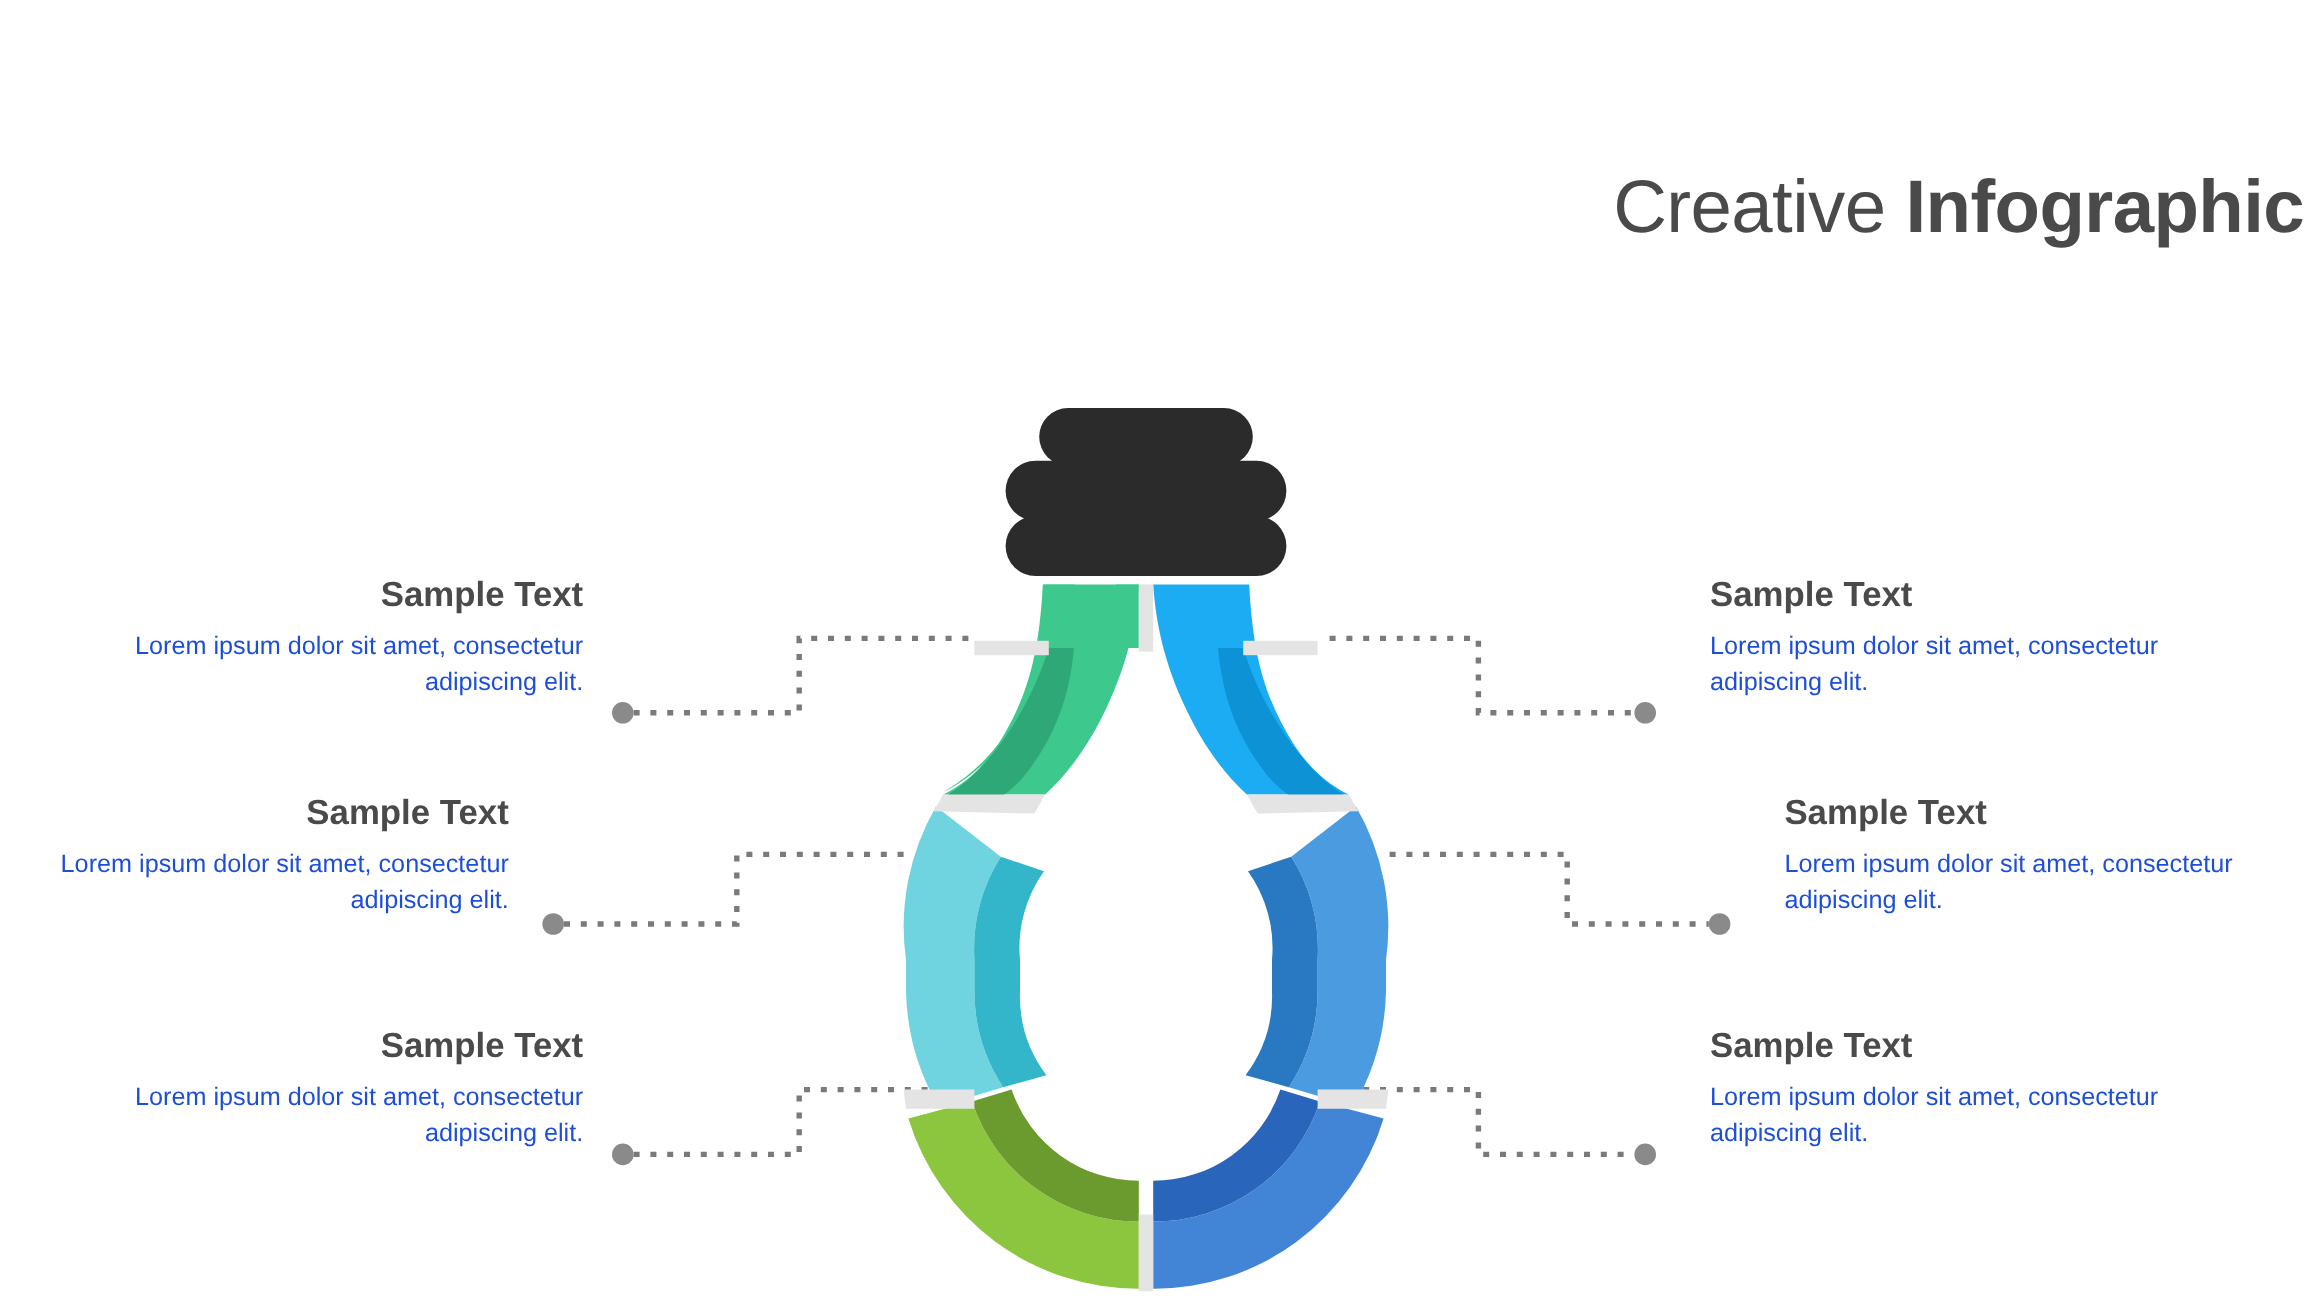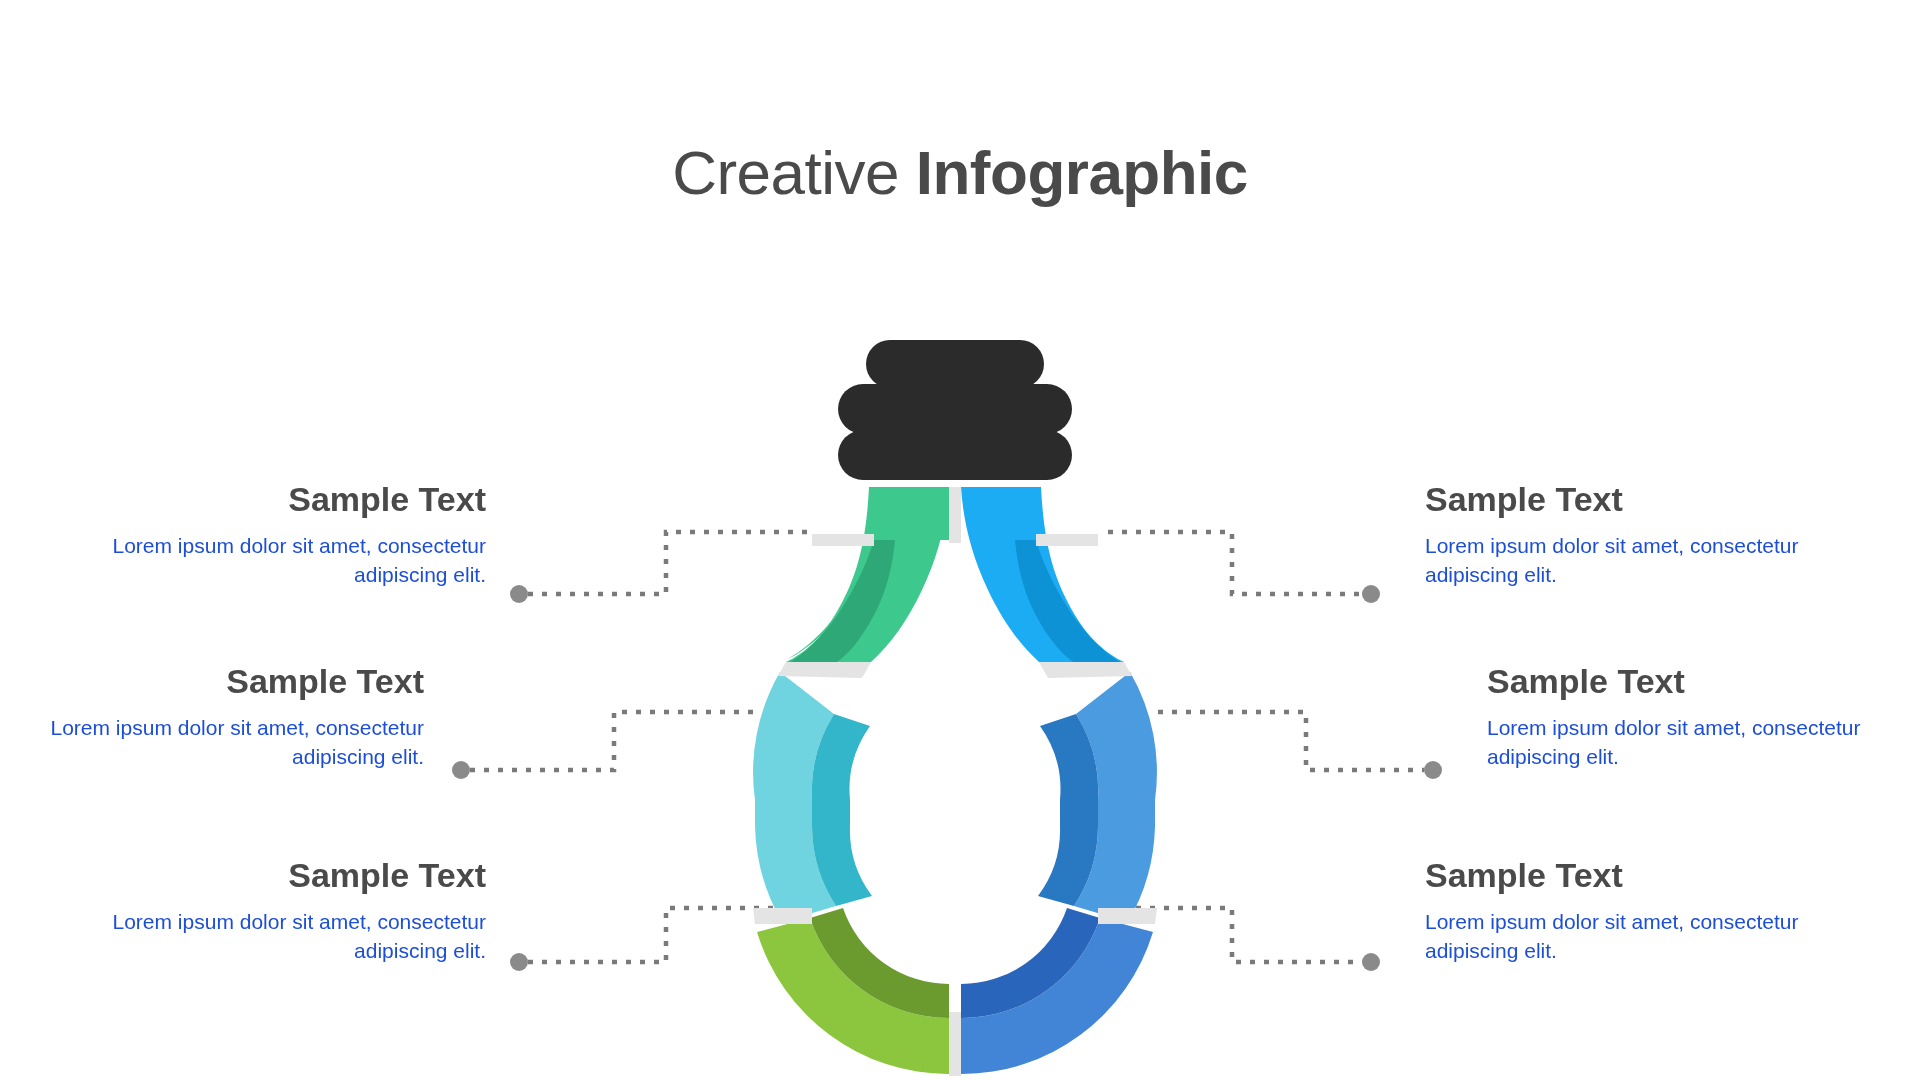--- a/index.html
+++ b/index.html
@@ -9,34 +9,34 @@
     font-family:"Liberation Sans", sans-serif;
     overflow:hidden;
     position:relative;
   }
   #stage{position:absolute;inset:0;width:1920px;height:1080px;}
 
   
   .title{
     position:absolute;
     left:0;right:0;top:140px;
-    text-align:center;
+    text-align:right;
     font-size:62px;
     line-height:1.05;
     color:#4a4a4a;
     letter-spacing:-0.5px;
     white-space:nowrap;
   }
   .title .t-light{font-weight:300;}
   .title .t-bold{font-weight:700;}
 
   
   .block{position:absolute;}
   .block .head{
-    font-size:34px;
+    font-size:29px;
     font-weight:700;
     color:#4a4a4a;
     line-height:1.25;
     margin:0 0 10px 0;
     white-space:nowrap;
   }
   .block .body{
     font-size:21px;
     font-weight:400;
     color:#1d4ed8;

